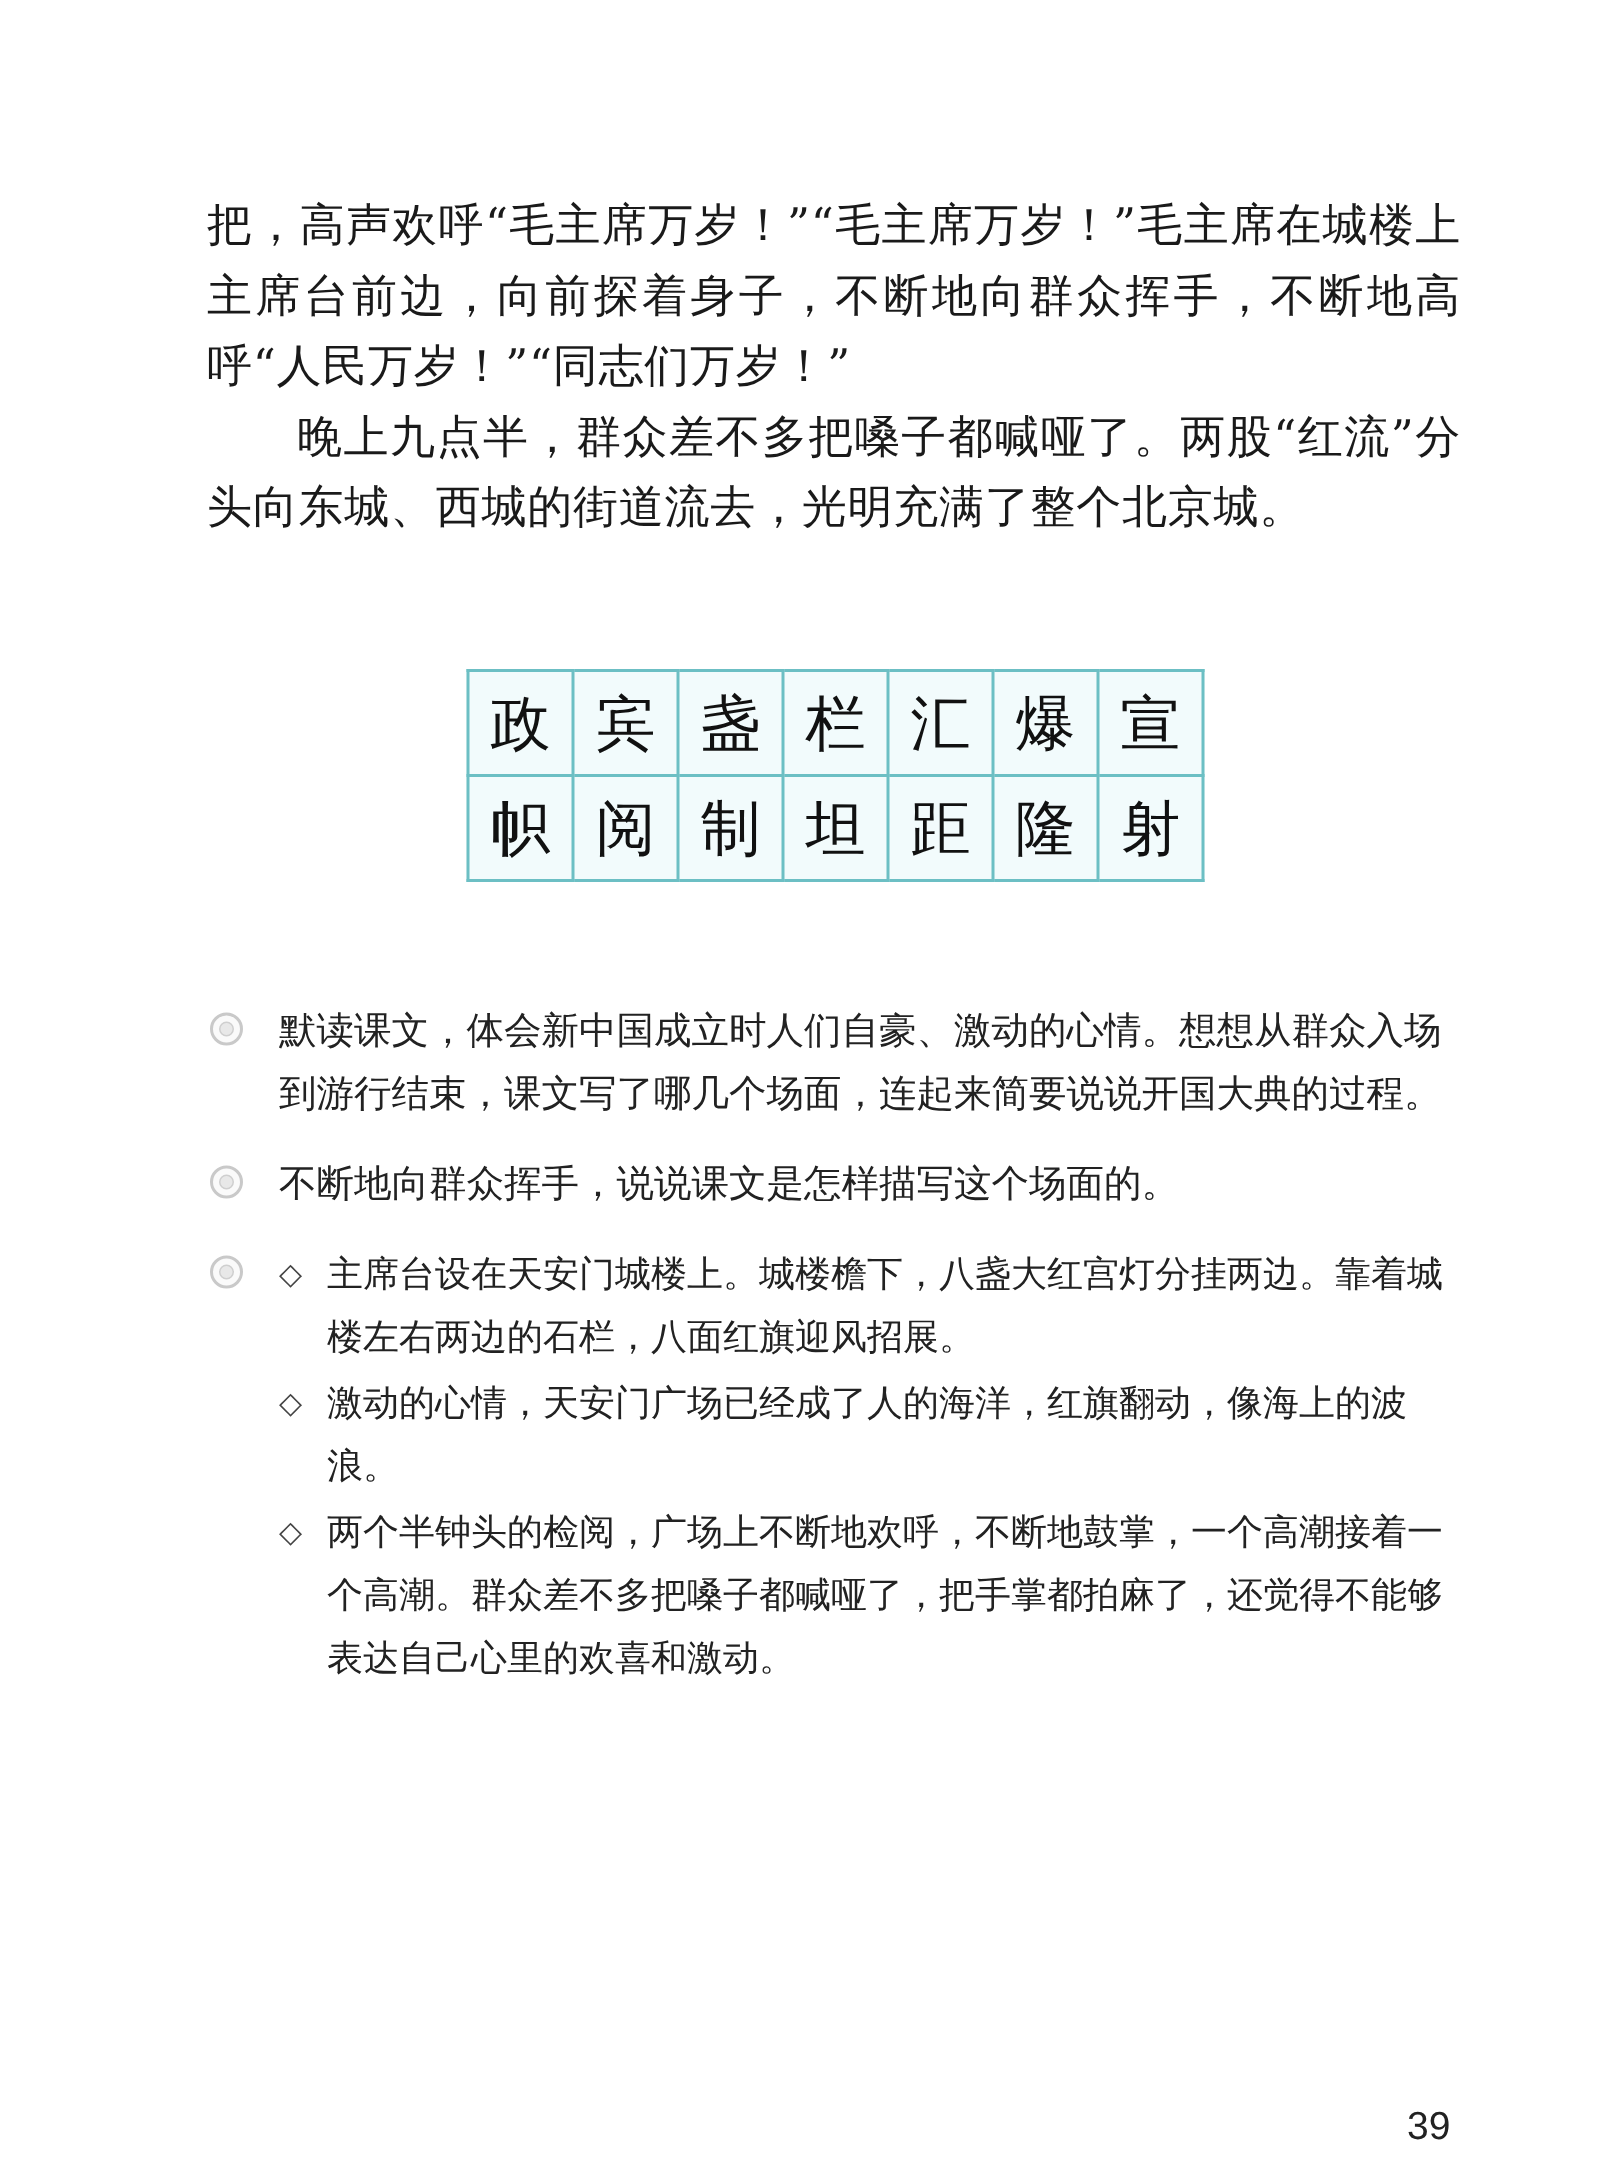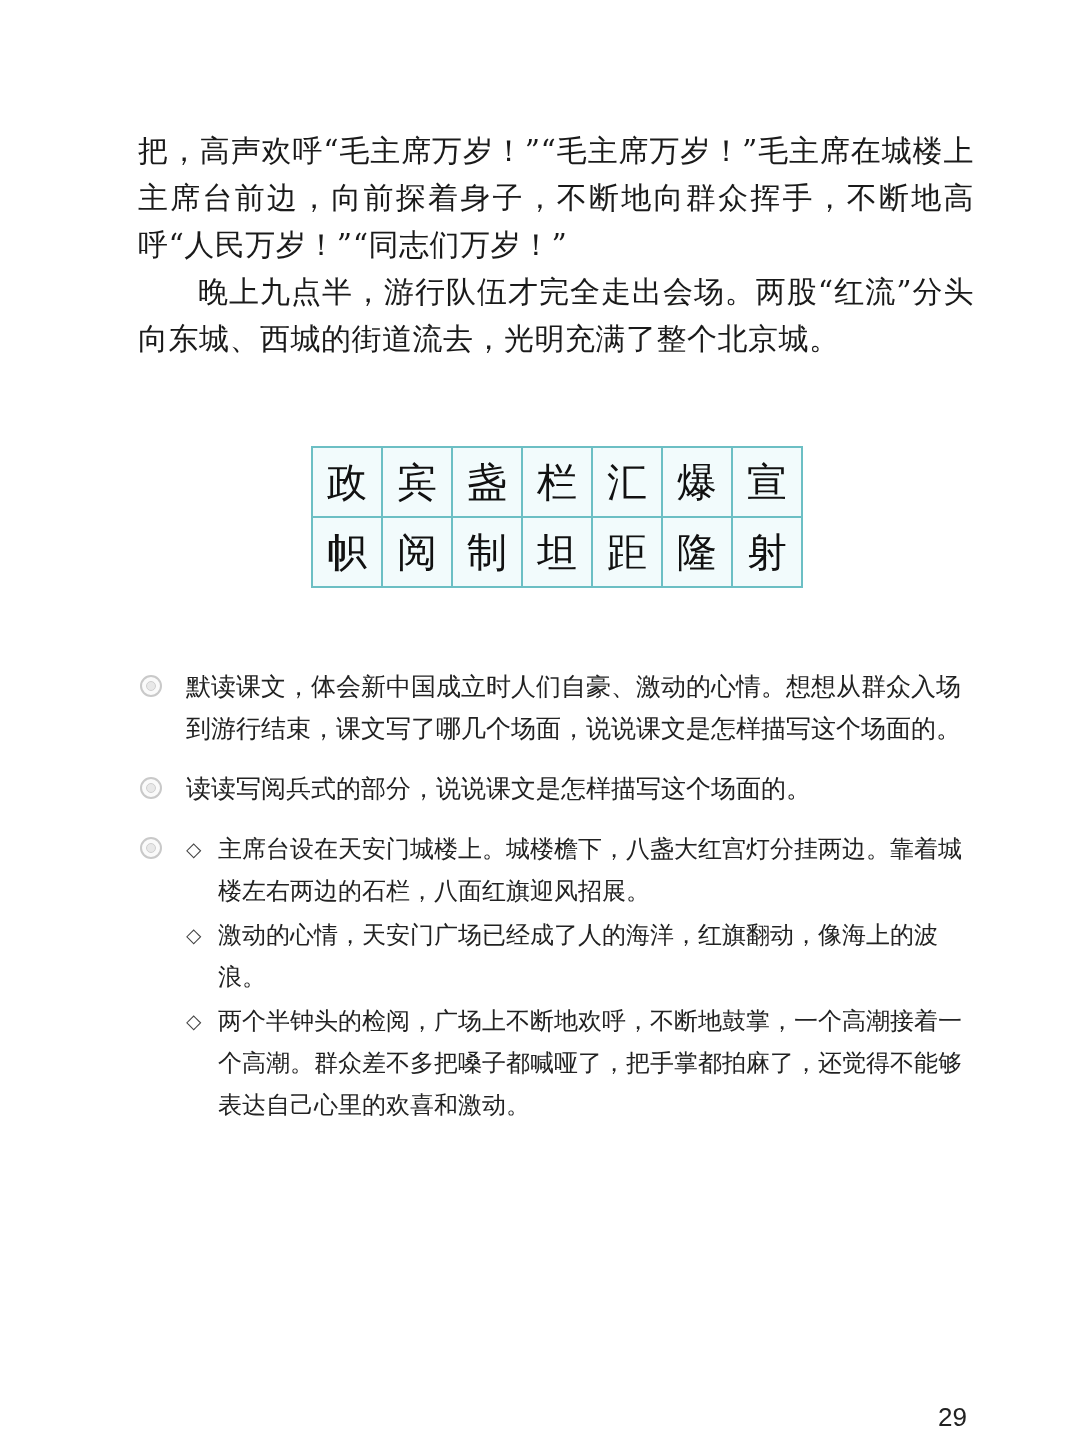--- a/index.html
+++ b/index.html
@@ -120,21 +120,21 @@
       color: #222;
     }
   </style>
 </head>
 <body>
 
 <div class="page">
 
   <div class="body-text" style="top:127px;">
     <p class="para">把，高声欢呼“毛主席万岁！”“毛主席万岁！”毛主席在城楼上主席台前边，向前探着身子，不断地向群众挥手，不断地高呼“人民万岁！”“同志们万岁！”</p>
-    <p class="para indent">晚上九点半，游行队伍才完全走出会场。两股“红流”分头向东城、西城的街道流去，光明充满了整个北京城。</p>
+    <p class="para indent">晚上九点半，群众差不多把嗓子都喊哑了。两股“红流”分头向东城、西城的街道流去，光明充满了整个北京城。</p>
   </div>
 
   <table class="char-grid">
     <tbody>
         <tr>
       <td>政</td>
       <td>宾</td>
       <td>盏</td>
       <td>栏</td>
       <td>汇</td>
@@ -149,39 +149,39 @@
       <td>距</td>
       <td>隆</td>
       <td>射</td>
     </tr>
   </tbody>
     </table>
 
   <div class="exercises">
     <div class="exercise">
       <span class="bullet"></span>
-      <span>默读课文，体会新中国成立时人们自豪、激动的心情。想想从群众入场到游行结束，课文写了哪几个场面，说说课文是怎样描写这个场面的。</span>
+      <span>默读课文，体会新中国成立时人们自豪、激动的心情。想想从群众入场到游行结束，课文写了哪几个场面，连起来简要说说开国大典的过程。</span>
     </div>
     <div class="exercise">
       <span class="bullet"></span>
-      <span>读读写阅兵式的部分，说说课文是怎样描写这个场面的。</span>
+      <span>不断地向群众挥手，说说课文是怎样描写这个场面的。</span>
     </div>
     <div class="exercise">
       <span class="bullet"></span>
       <div class="examples">
         <div class="example">
           <span class="diamond">◇</span>
           <span>主席台设在天安门城楼上。城楼檐下，八盏大红宫灯分挂两边。靠着城楼左右两边的石栏，八面红旗迎风招展。</span>
         </div>
         <div class="example">
           <span class="diamond">◇</span>
           <span>激动的心情，天安门广场已经成了人的海洋，红旗翻动，像海上的波浪。</span>
         </div>
         <div class="example">
           <span class="diamond">◇</span>
           <span>两个半钟头的检阅，广场上不断地欢呼，不断地鼓掌，一个高潮接着一个高潮。群众差不多把嗓子都喊哑了，把手掌都拍麻了，还觉得不能够表达自己心里的欢喜和激动。</span>
         </div>
       </div>
     </div>
   </div>
 
-  <div class="page-number">29</div>
+  <div class="page-number">39</div>
 </div>
 
 </body></html>

